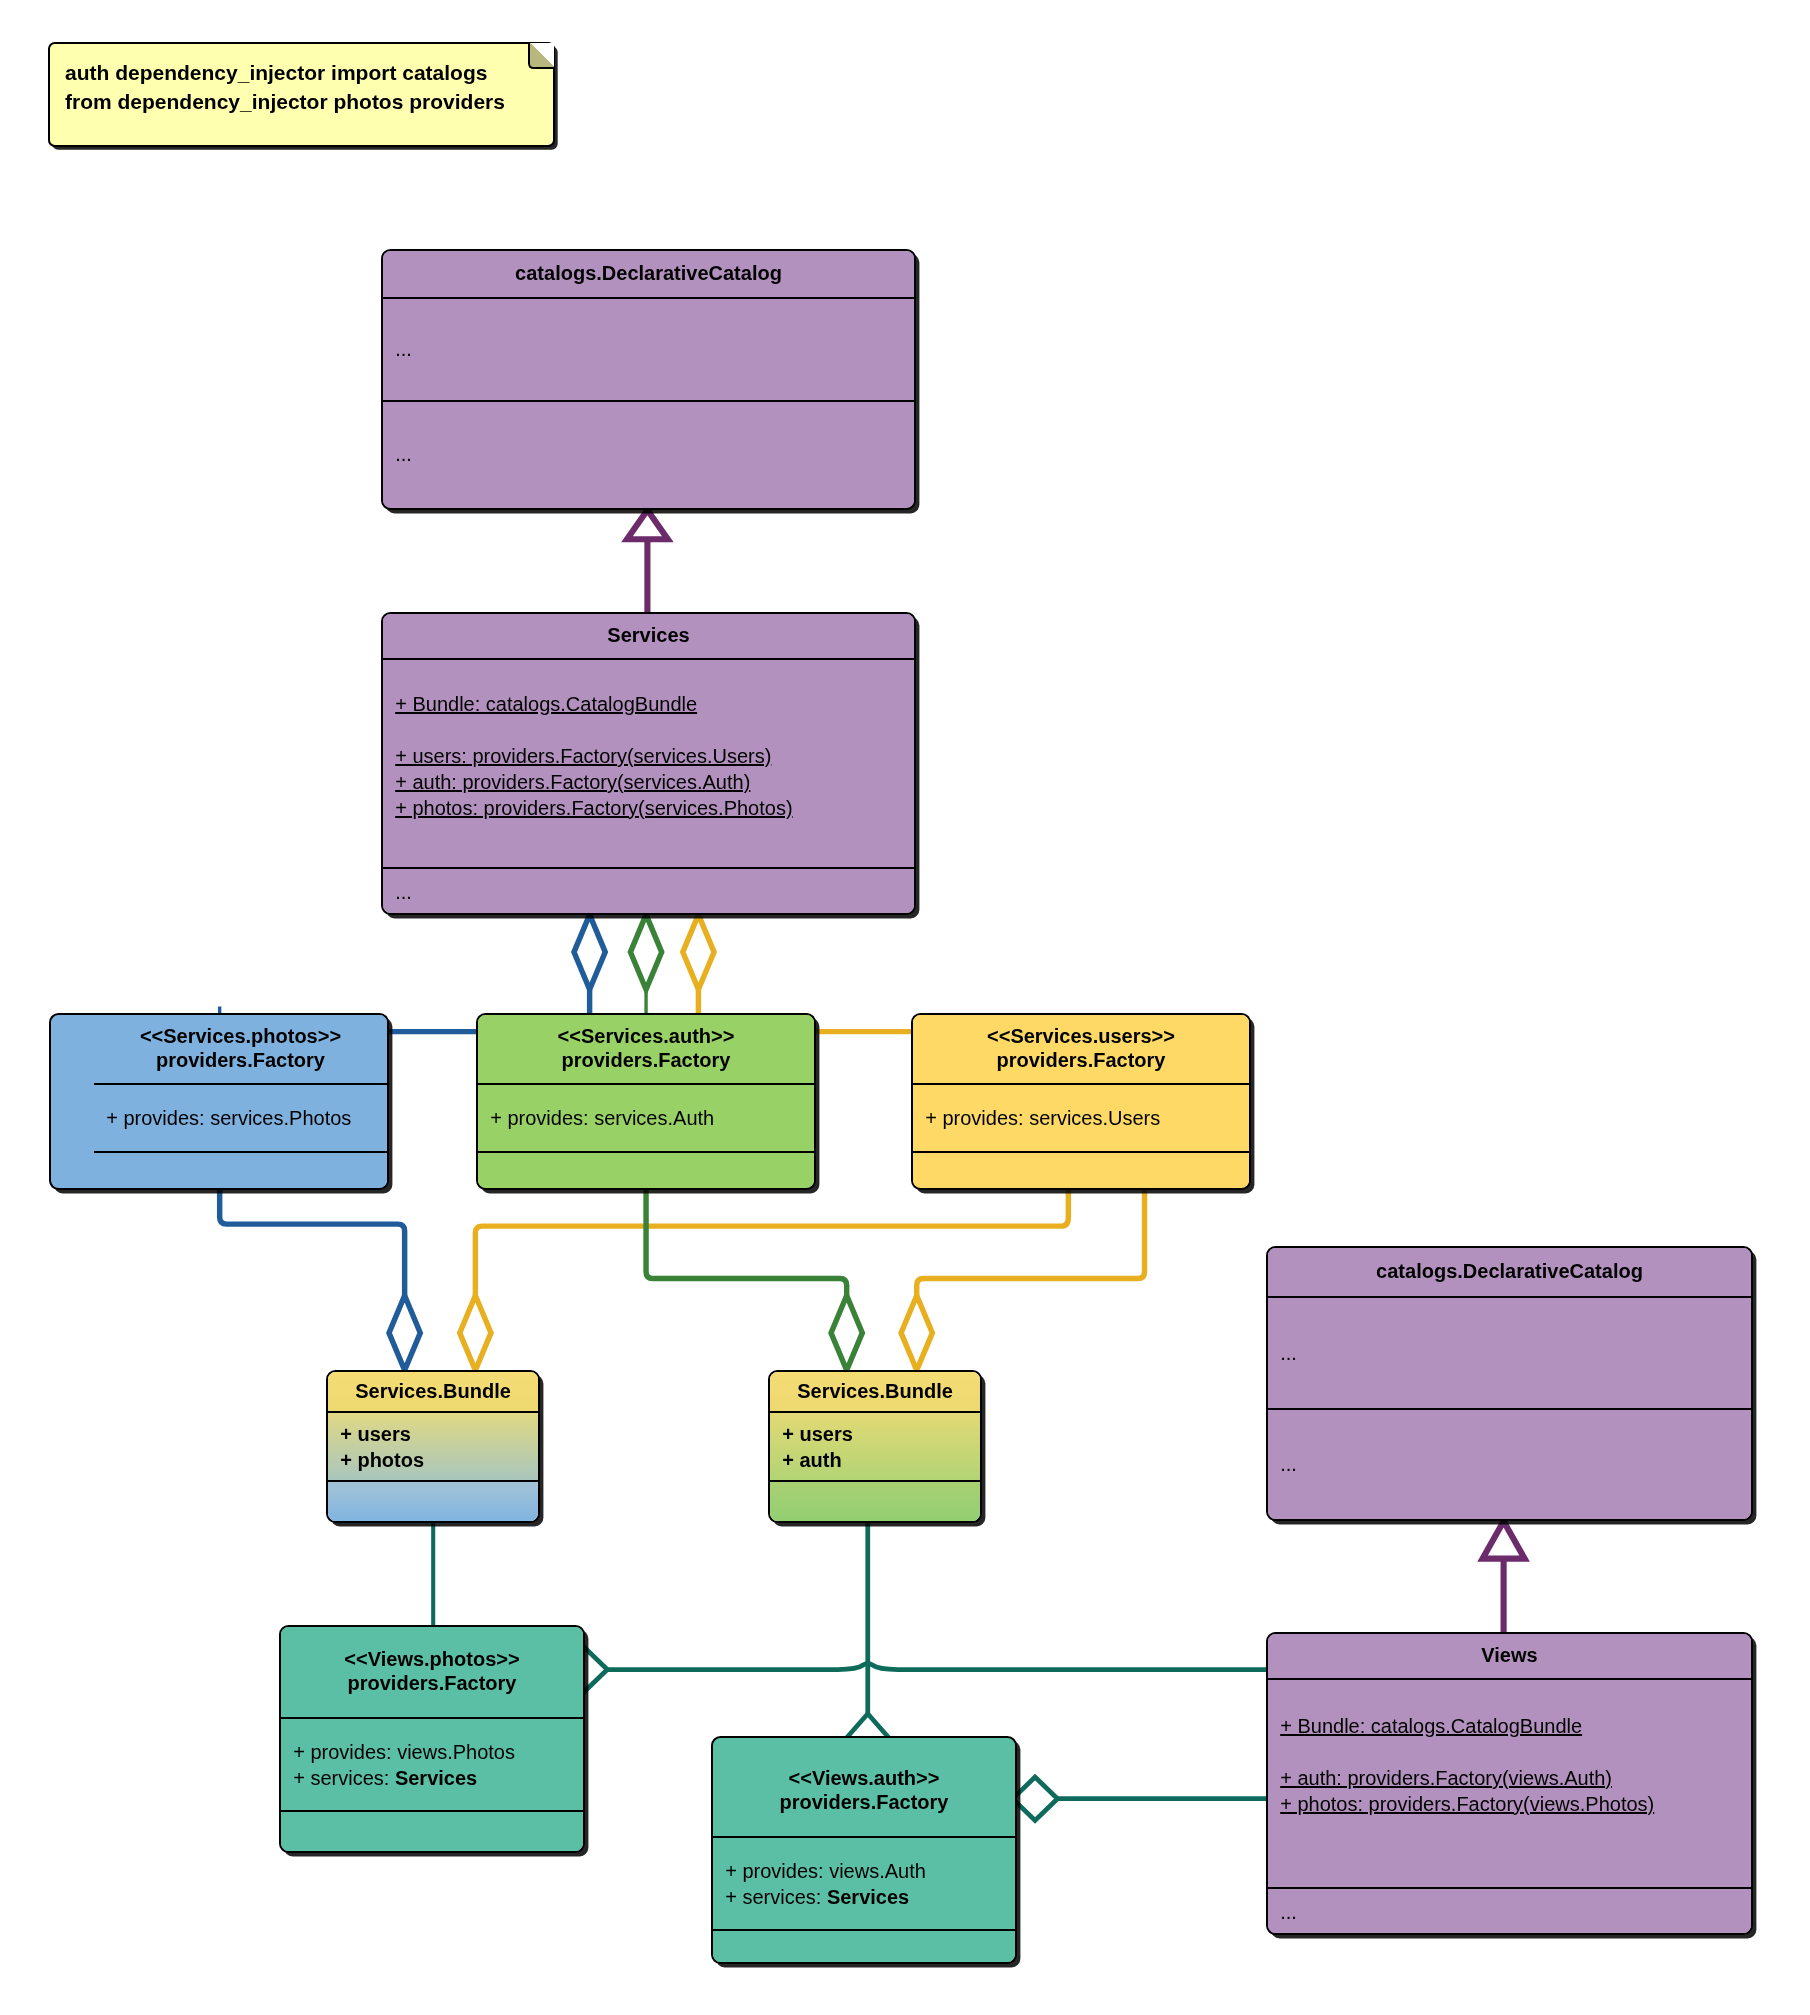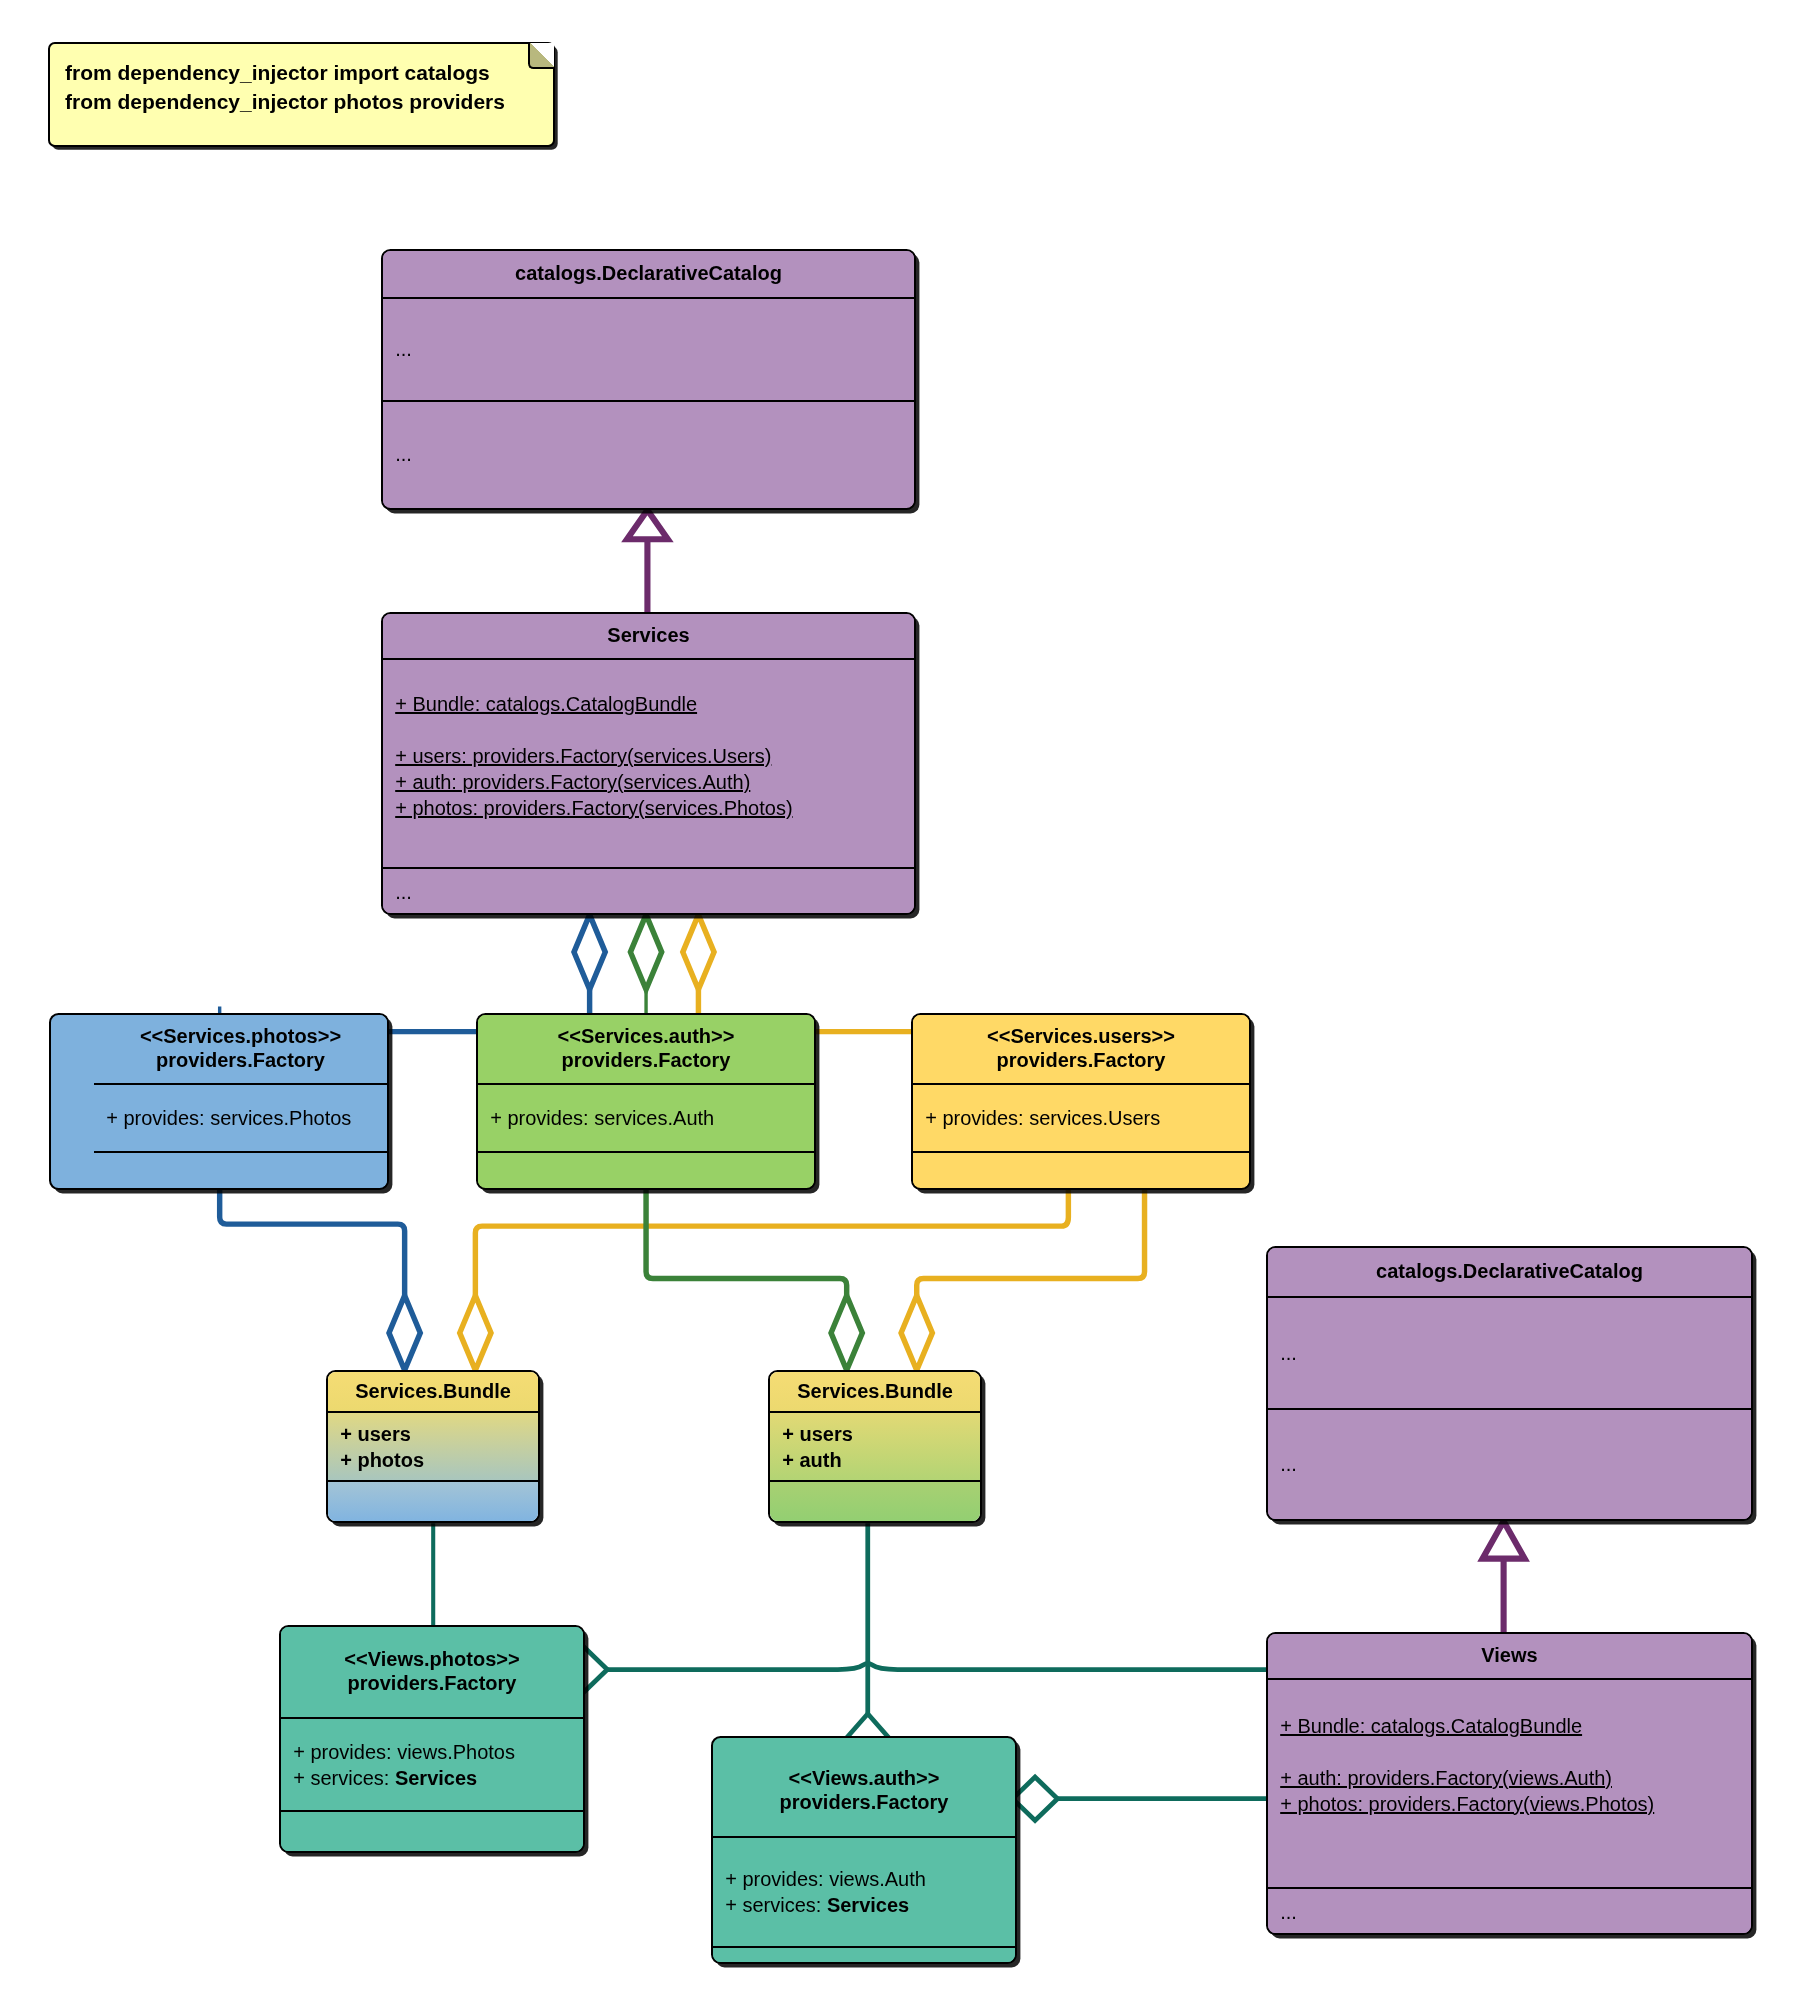--- a/index.html
+++ b/index.html
@@ -201,21 +201,21 @@
 
     <g>
       <line x1="1862" y1="2645" x2="1555" y2="2645" stroke="#0e6b5c" stroke-width="7"></line>
       <polygon points="1555,2645 1522,2677 1489,2645 1522,2613" fill="#ffffff" stroke="#0e6b5c" stroke-width="7"></polygon>
     </g>
   </svg>
 
   <div id="note">
     <div class="notefold"></div>
     <div class="lines">
-      <div>from dependency_injector import catalogs</div>
+      <div>auth dependency_injector import catalogs</div>
       <div>from dependency_injector photos providers</div>
     </div>
   </div>
 
   <div class="uml purple" style="left:381px; top:249px; width:535px; height:261px;">
     <div class="sect title purple" style="height:46px;">
       <span>catalogs.DeclarativeCatalog</span>
     </div>
     <div class="sect dots purple" style="height:103px;">
       <span>...</span>
@@ -337,21 +337,21 @@
       </div>
     </div>
     <div class="sect teal" style="height:42px;"></div>
   </div>
 
   <div class="uml teal" style="left:711px; top:1736px; width:306px; height:228px;">
     <div class="sect title teal" style="height:90px;margin-top:8px;">
       <span>&lt;&lt;Views.auth&gt;&gt;</span>
       <span>providers.Factory</span>
     </div>
-    <div class="sect body teal" style="height:110px;">
+    <div class="sect body teal" style="height:93px;">
       <div class="row">
         <span>+ provides: views.Auth</span>
       </div>
       <div class="row">
         <span>+ services:&nbsp;</span><span class="st">Services</span>
       </div>
     </div>
     <div class="sect teal" style="height:42px;"></div>
   </div>
 

